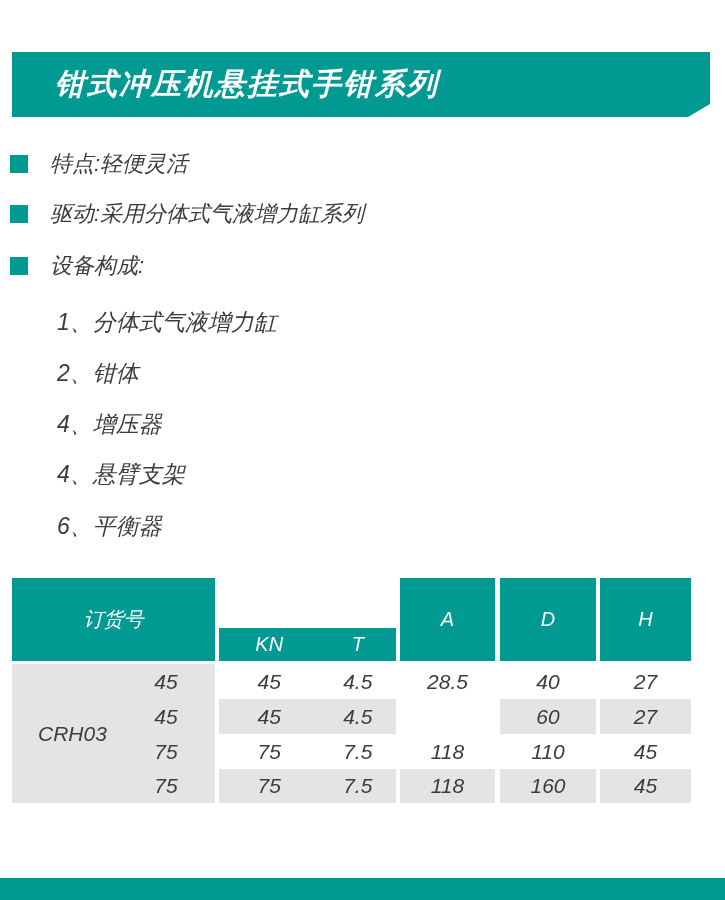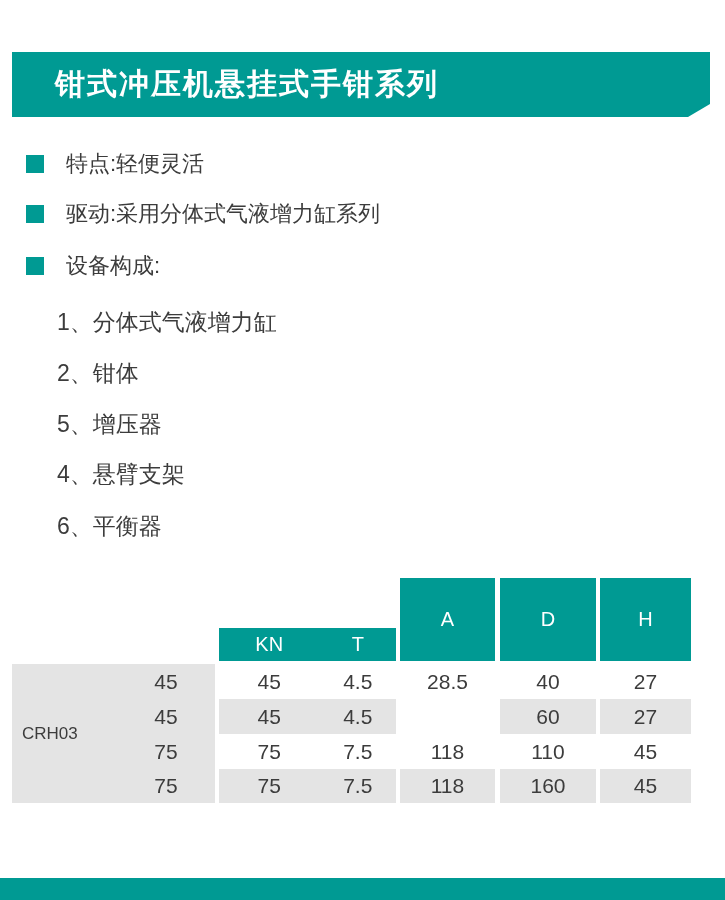--- a/index.html
+++ b/index.html
@@ -9,20 +9,21 @@
   }
   * { box-sizing: border-box; }
   html, body { margin: 0; padding: 0; background: #fff; }
   .page {
     position: relative;
     width: 725px;
     height: 900px;
     background: #ffffff;
     font-family: "Liberation Sans", "DejaVu Sans", sans-serif;
     overflow: hidden;
+    font-style: italic;
   }
 
   
   .banner {
     position: absolute;
     left: 12px;
     top: 52px;
     width: 698px;
     height: 65px;
     background: var(--teal);
@@ -40,21 +41,20 @@
     white-space: nowrap;
   }
 
   
   .bullet-row {
     position: absolute;
     left: 10px;
     height: 24px;
     display: flex;
     align-items: center;
-    margin-left: 16px;
   }
   .sq {
     width: 18px;
     height: 18px;
     background: var(--teal);
     margin-right: 22px;
     flex: 0 0 auto;
   }
   .bullet-text {
     font-size: 22px;
@@ -100,24 +100,24 @@
   .alt { background: var(--gray); }
   .col1-block {
     grid-area: 5 / 1 / 9 / 2;
     background: var(--gray);
     position: relative;
     display: flex;
     flex-direction: column;
   }
   .model {
     position: absolute;
-    left: 10px;
+    left: 26px;
     top: 50%;
     transform: translateY(-50%);
-    font-size: 17px;
+    font-size: 21px;
     color: var(--dark);
   }
   .sub-val {
     height: 35px;
     line-height: 35px;
     margin-left: 105px;
     width: 98px;
     text-align: center;
     font-size: 21px;
     color: var(--dark);
@@ -153,27 +153,28 @@
     </div>
     <div class="bullet-row" style="top:254px">
       <span class="sq"></span>
       <span class="bullet-text">设备构成:</span>
     </div>
   </section>
 
   <section>
     <div class="num-item" style="top:307px">1、分体式气液增力缸</div>
     <div class="num-item" style="top:358px">2、钳体</div>
-    <div class="num-item" style="top:409px">5、增压器</div>
+    <div class="num-item" style="top:409px">4、增压器</div>
     <div class="num-item" style="top:459px">4、悬臂支架</div>
     <div class="num-item" style="top:511px">6、平衡器</div>
   </section>
 
   <div class="spec-table">
 
+    <div class="th" style="grid-area:1/1/4/2">订货号</div>
     <div class="th knt-bar" style="grid-area:3/3/4/4">
       <span class="half">KN</span>
       <span class="half">T</span>
     </div>
     <div class="th" style="grid-area:1/5/4/6">A</div>
     <div class="th" style="grid-area:1/7/4/8">D</div>
     <div class="th" style="grid-area:1/9/4/10">H</div>
 
     <div class="col1-block">
       <div class="model">CRH03</div>

